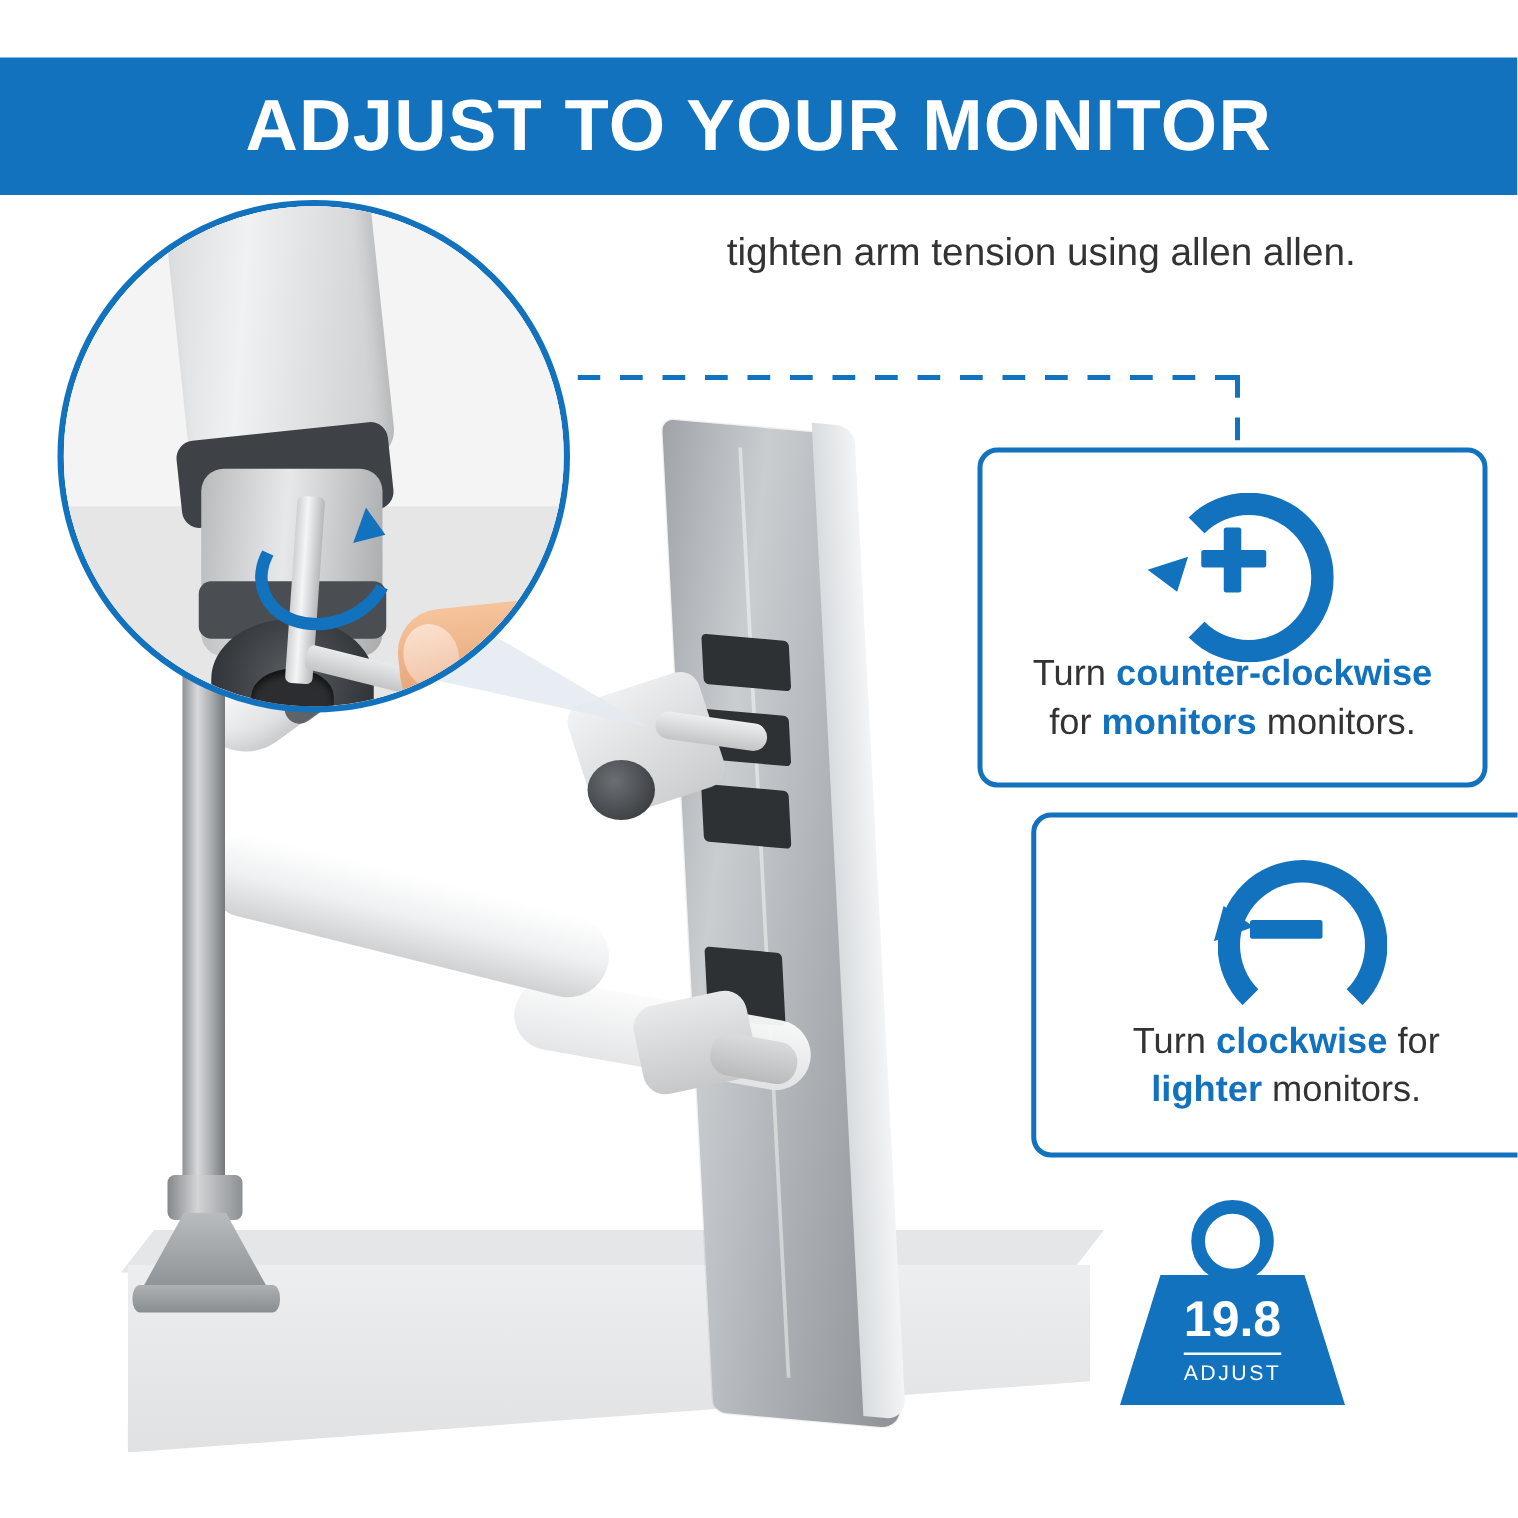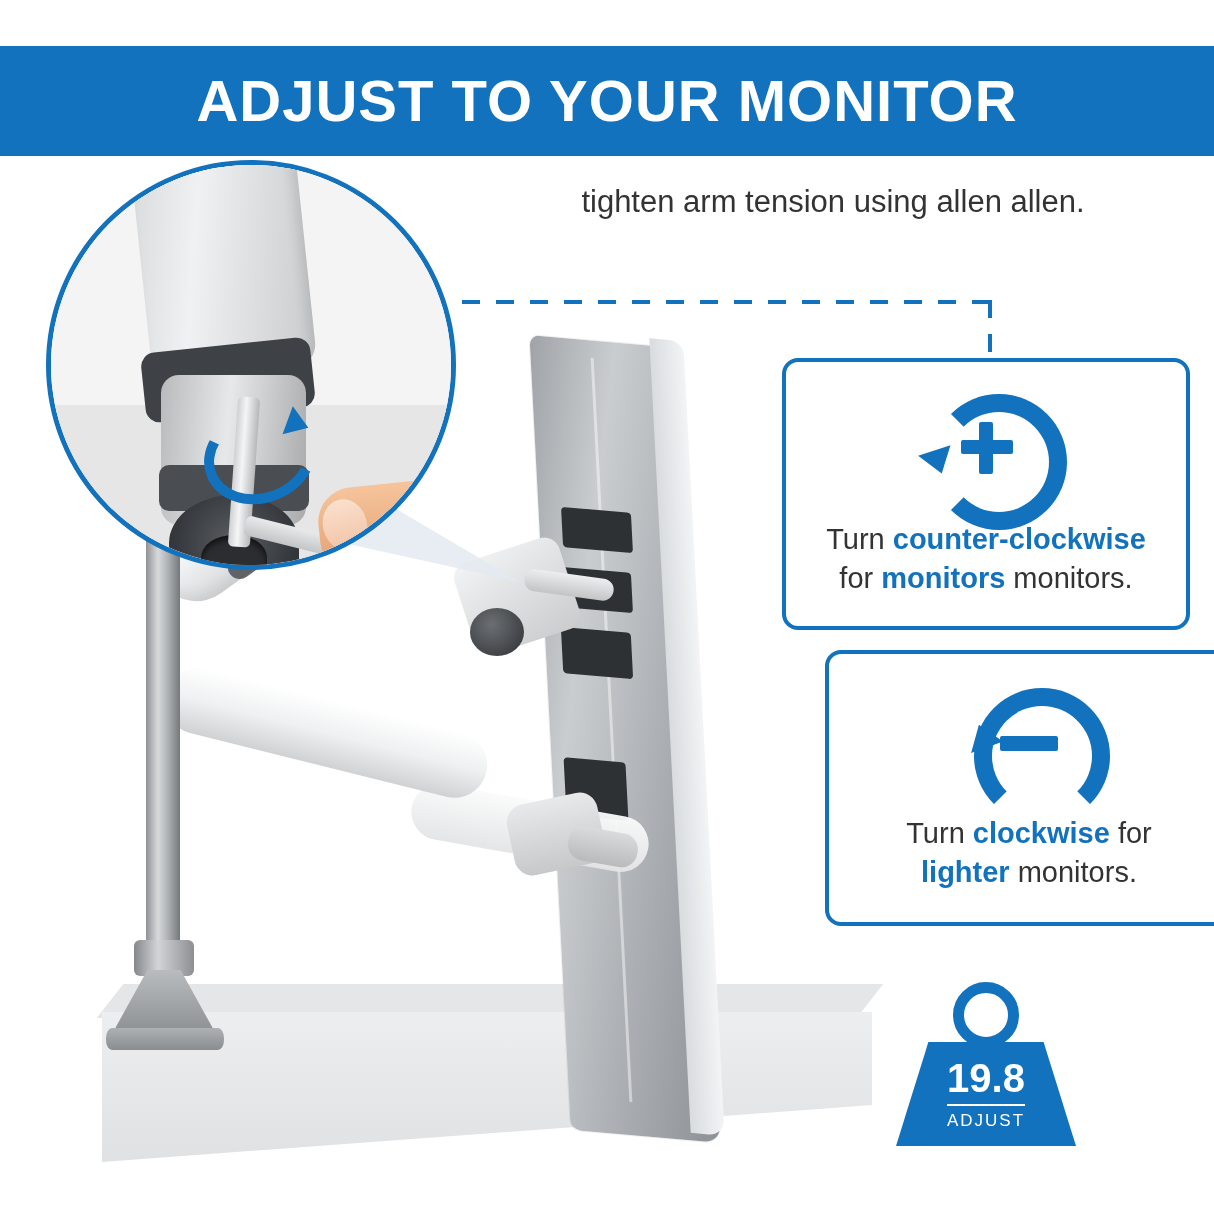--- a/index.html
+++ b/index.html
@@ -311,21 +311,21 @@
   .plus-h{position:absolute;left:34px;top:50px;width:52px;height:14px;background:#1272bd;border-radius:2px;}
   .plus-v{position:absolute;left:52px;top:32px;width:14px;height:52px;background:#1272bd;border-radius:2px;}
   .minus-h{position:absolute;left:30px;top:52px;width:58px;height:15px;background:#1272bd;border-radius:2px;}
 
   .card-text{
     text-align:center;color:#333333;font-size:29px;line-height:1.35;padding:0 16px;
   }
   .card-text b{color:#1272bd;font-weight:bold;}
 
   
-  .weight-wrap{position:absolute;left:836px;top:982px;width:300px;text-align:left;}
+  .weight-wrap{position:absolute;left:836px;top:960px;width:300px;text-align:left;}
   .weight-knob{
     width:44px;height:44px;border-radius:50%;
     border:11px solid #1272bd;background:#ffffff;
     margin:0 auto -6px auto;position:relative;z-index:2;
   }
   .weight-body{
     width:180px;height:104px;margin:0 auto;
     background:#1272bd;
     clip-path:polygon(18% 0,82% 0,100% 100%,0 100%);
     display:flex;flex-direction:column;align-items:center;justify-content:center;

